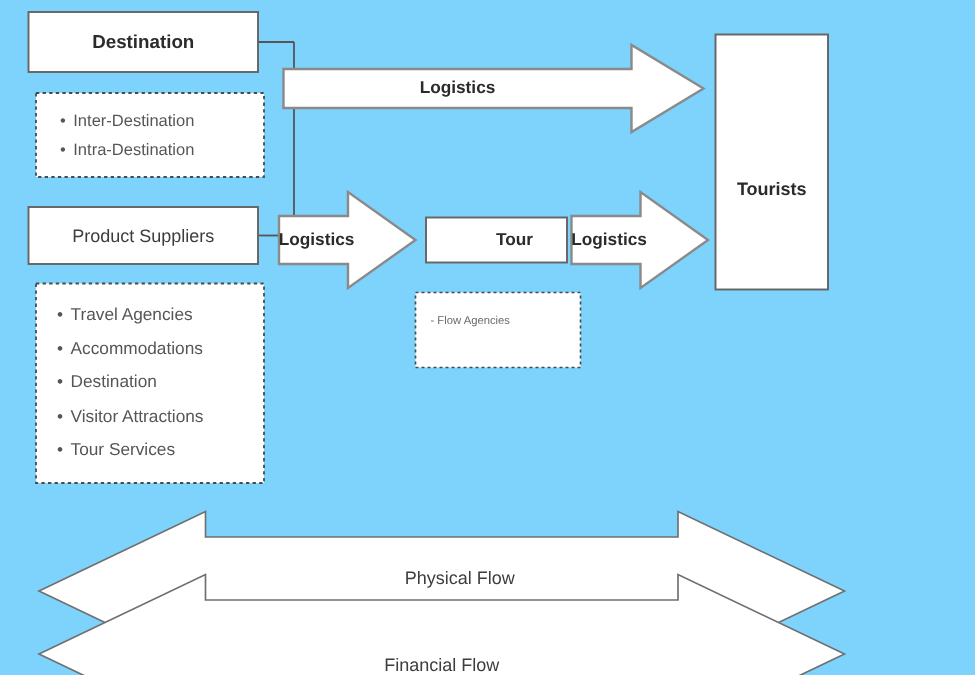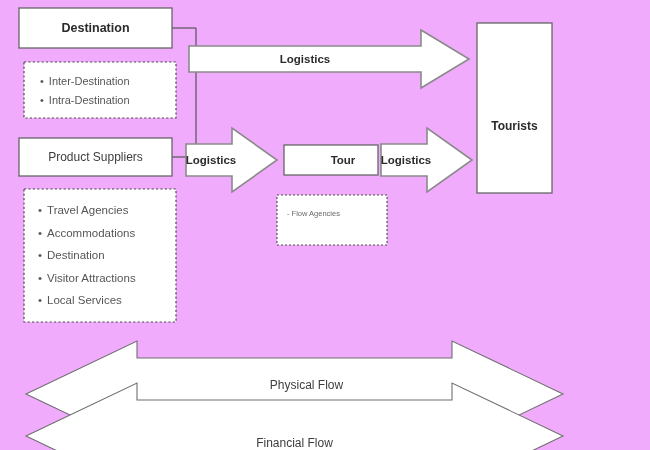--- a/index.html
+++ b/index.html
@@ -9,21 +9,21 @@
   }
   body {
     font-family: "Liberation Sans", sans-serif;
     color: #3a3a3a;
   }
   #canvas {
     position: relative;
     width: 650px;
     height: 450px;
     overflow: hidden;
-    background: #f0abfc;
+    background: #7dd3fc;
   }
   #vectors {
     position: absolute;
     left: 0;
     top: 0;
     width: 650px;
     height: 450px;
   }
   .lbl {
     position: absolute;
@@ -134,21 +134,21 @@
     <div class="row" style="margin-top:10px;">
       <span class="bullet">•</span>
       <span>Destination</span>
     </div>
     <div class="row" style="margin-top:10px;">
       <span class="bullet">•</span>
       <span>Visitor Attractions</span>
     </div>
     <div class="row" style="margin-top:10px;">
       <span class="bullet">•</span>
-      <span>Local Services</span>
+      <span>Tour Services</span>
     </div>
   </div>
 
   <div class="lbl lbl-bold" style="left:189px; top:46px; width:232px; height:26px; font-size:11.5px;">Logistics</div>
 
   <div class="lbl lbl-bold" style="left:186px; top:144px; width:50px; height:32px; font-size:11.5px;">Logistics</div>
 
   <div class="lbl lbl-bold" style="left:284px; top:145px; width:94px; height:30px; font-size:11.5px;margin-left:12px;">Tour</div>
 
   <div class="lbl lbl-bold" style="left:381px; top:144px; width:50px; height:32px; font-size:11.5px;">Logistics</div>

